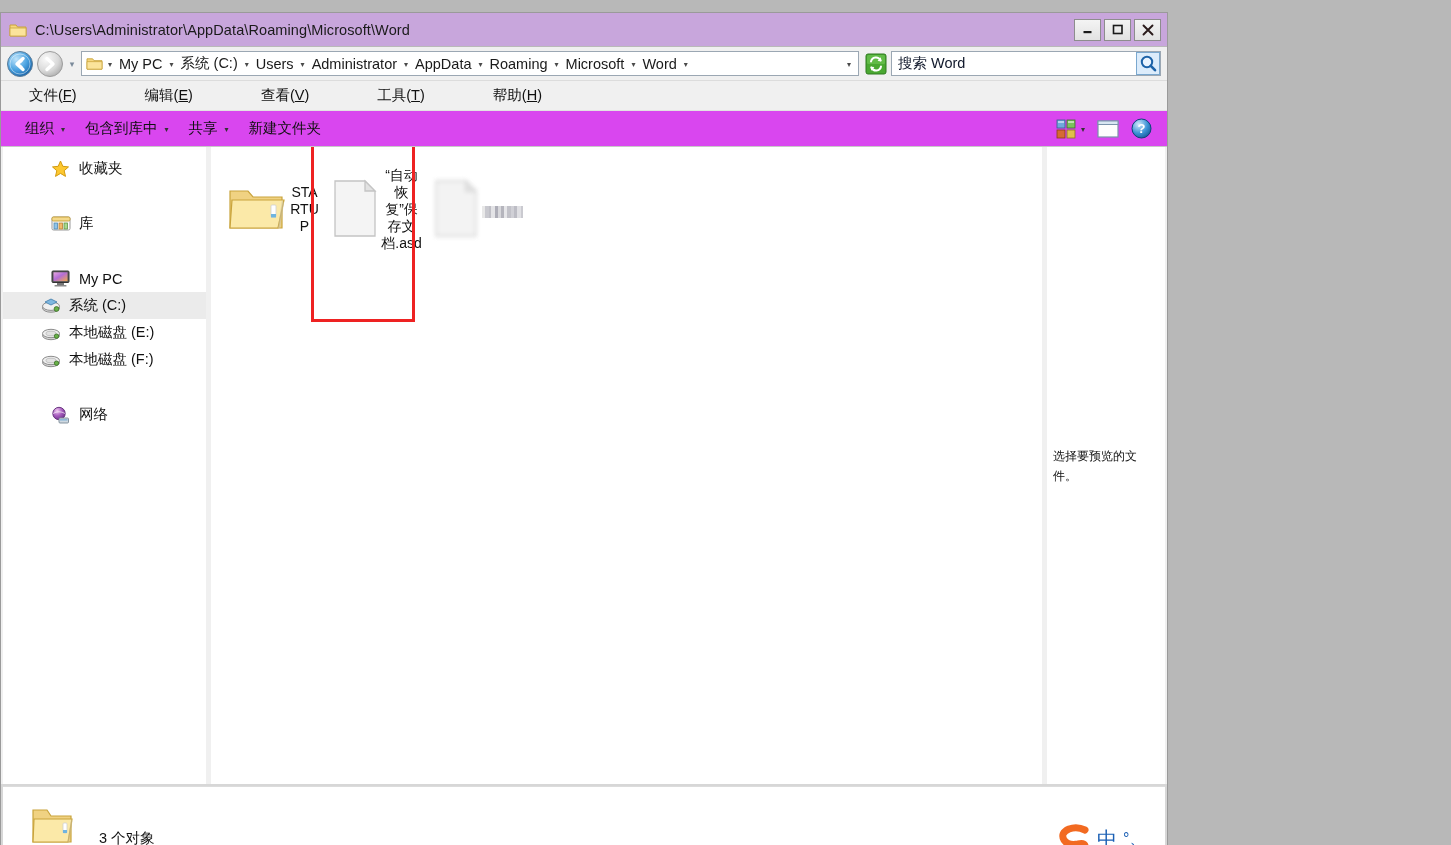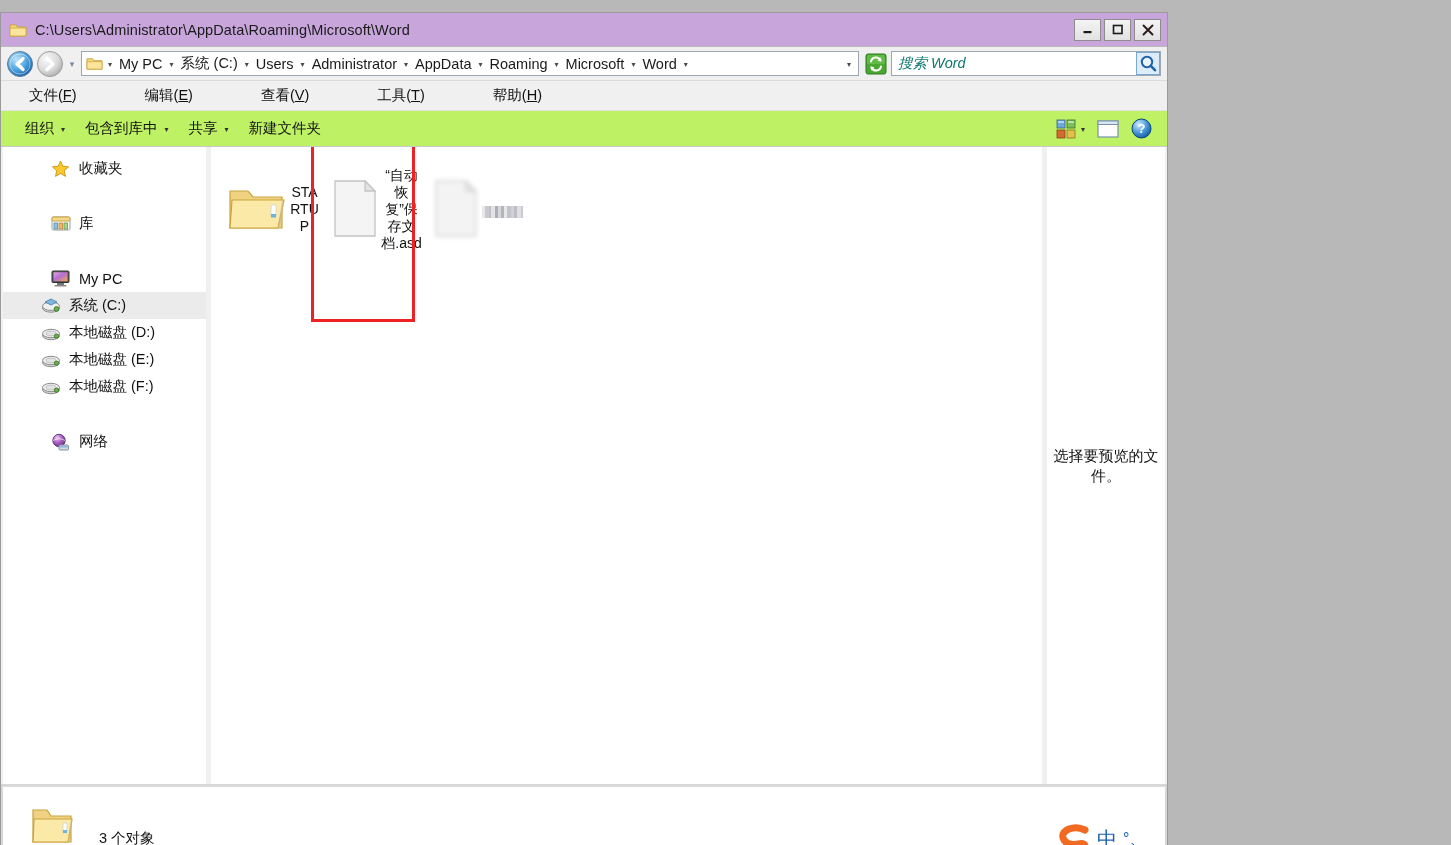--- a/index.html
+++ b/index.html
@@ -74,41 +74,41 @@
   .crumbtail { margin-left: auto; display: flex; align-items: center; flex: none; }
   #refreshbtn {
     width: 22px; height: 22px; margin-left: 2px; flex: none; cursor: default;
   }
   #searchbox {
     width: 270px; height: 25px; flex: none;
     background: #fff; border: 1px solid #9ba7b3;
     display: flex; align-items: center; padding-left: 6px;
     margin-left: 4px;
   }
-  #searchbox .sb-text { font-size: 14.5px; color: #0f766e; flex: 1; font-style: italic; }
+  #searchbox .sb-text { font-size: 14.5px; color: #0f172a; flex: 1; }
   #searchbox .sb-icon { width: 24px; height: 23px; flex: none; }
 
   
   #menubar {
     height: 30px; min-height: 30px;
     background: #f0f0f0;
     display: flex; align-items: center;
     padding-left: 18px;
     border-bottom: 1px solid #e2e2e2;
     gap: 48px;
   }
   .menuitem {
     font-size: 14.5px; color: #111; padding: 3px 10px; cursor: default;
   }
   .menuitem u { text-decoration: underline; }
 
   
   #toolbar {
     height: 36px; min-height: 36px;
-    background: #bef264;
+    background: #d946ef;
     display: flex; align-items: center;
     padding: 0 10px 0 14px;
     border-bottom: 1px solid #c8c8c8;
   }
   .tbitem {
     display: flex; align-items: center; gap: 7px;
     font-size: 14.5px; color: #111;
     padding: 4px 10px; cursor: default; white-space: nowrap;
   }
   .tbcaret { font-size: 8px; color: #333; transform: translateY(1px); }
@@ -185,21 +185,21 @@
 
   #vsplit2 { width: 5px; flex: none; background: #f0f0f0; cursor: col-resize; }
 
   
   #preview {
     width: 118px; flex: none; background: #ffffff;
     display: flex; align-items: center; justify-content: center;
     padding: 0 6px;
   }
   #preview .pv-text {
-    font-size: 15px; color: #111; text-align: center; line-height: 20px;
+    font-size: 12px; color: #111; line-height: 20px;
   }
 
   
   #statusbar {
     height: 62px; min-height: 62px;
     background: #ffffff;
     margin: 2px 2px 0 2px;
     border-top: 1px solid #dcdcdc;
     display: flex; align-items: flex-end;
     padding-left: 26px; gap: 24px;
@@ -435,31 +435,20 @@
           <svg width="20" height="16" viewBox="0 0 20 16">
             <ellipse cx="10" cy="10" rx="8.5" ry="4.2" fill="#dcdcdc" stroke="#8d8d8d" stroke-width="1"></ellipse>
             <ellipse cx="10" cy="8.2" rx="8.5" ry="4.2" fill="#f0f0f0" stroke="#8d8d8d" stroke-width="1"></ellipse>
             <path d="M4 4 L10 1 L16 4 L10 7 Z" fill="#7fb8e0" stroke="#3d7aa8" stroke-width=".8"></path>
             <circle cx="15.5" cy="11" r="2.4" fill="#68b048" stroke="#3a6e26" stroke-width=".8"></circle>
           </svg>
         </span>
         <span>系统 (C:)</span>
       </div>
 
-      <div class="navitem child">
-        <span class="nicon">
-          <svg width="20" height="16" viewBox="0 0 20 16">
-            <ellipse cx="10" cy="10.5" rx="8.5" ry="4.2" fill="#d8d8d8" stroke="#8d8d8d" stroke-width="1"></ellipse>
-            <ellipse cx="10" cy="8.5" rx="8.5" ry="4.2" fill="#eeeeee" stroke="#8d8d8d" stroke-width="1"></ellipse>
-            <ellipse cx="10" cy="8.5" rx="5" ry="2.3" fill="#e2e2e2" stroke="#b0b0b0" stroke-width=".7"></ellipse>
-            <circle cx="15.5" cy="11.2" r="2.2" fill="#68b048" stroke="#3a6e26" stroke-width=".8"></circle>
-          </svg>
-        </span>
-        <span>本地磁盘 (D:)</span>
-      </div>
 
       <div class="navitem child">
         <span class="nicon">
           <svg width="20" height="16" viewBox="0 0 20 16">
             <ellipse cx="10" cy="10.5" rx="8.5" ry="4.2" fill="#d8d8d8" stroke="#8d8d8d" stroke-width="1"></ellipse>
             <ellipse cx="10" cy="8.5" rx="8.5" ry="4.2" fill="#eeeeee" stroke="#8d8d8d" stroke-width="1"></ellipse>
             <ellipse cx="10" cy="8.5" rx="5" ry="2.3" fill="#e2e2e2" stroke="#b0b0b0" stroke-width=".7"></ellipse>
             <circle cx="15.5" cy="11.2" r="2.2" fill="#68b048" stroke="#3a6e26" stroke-width=".8"></circle>
           </svg>
         </span>

